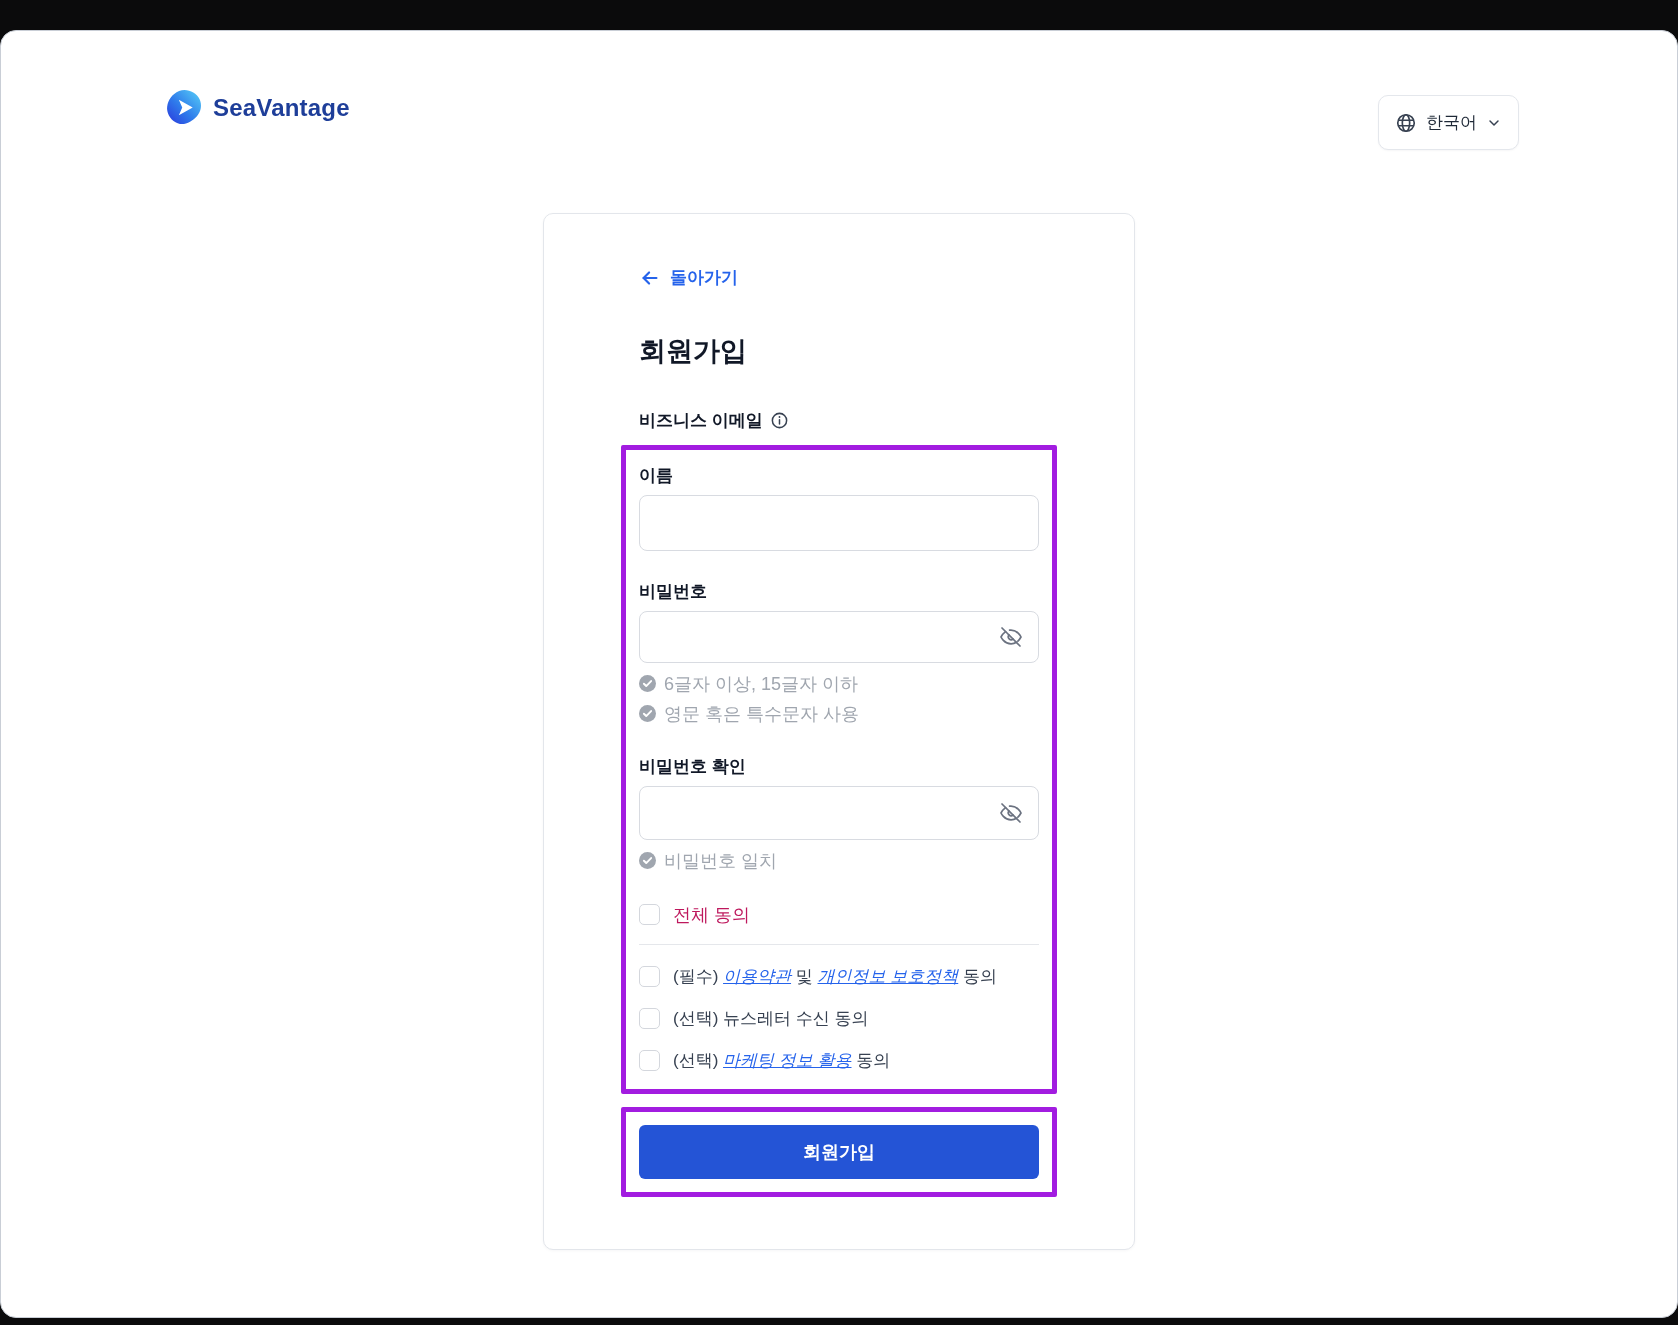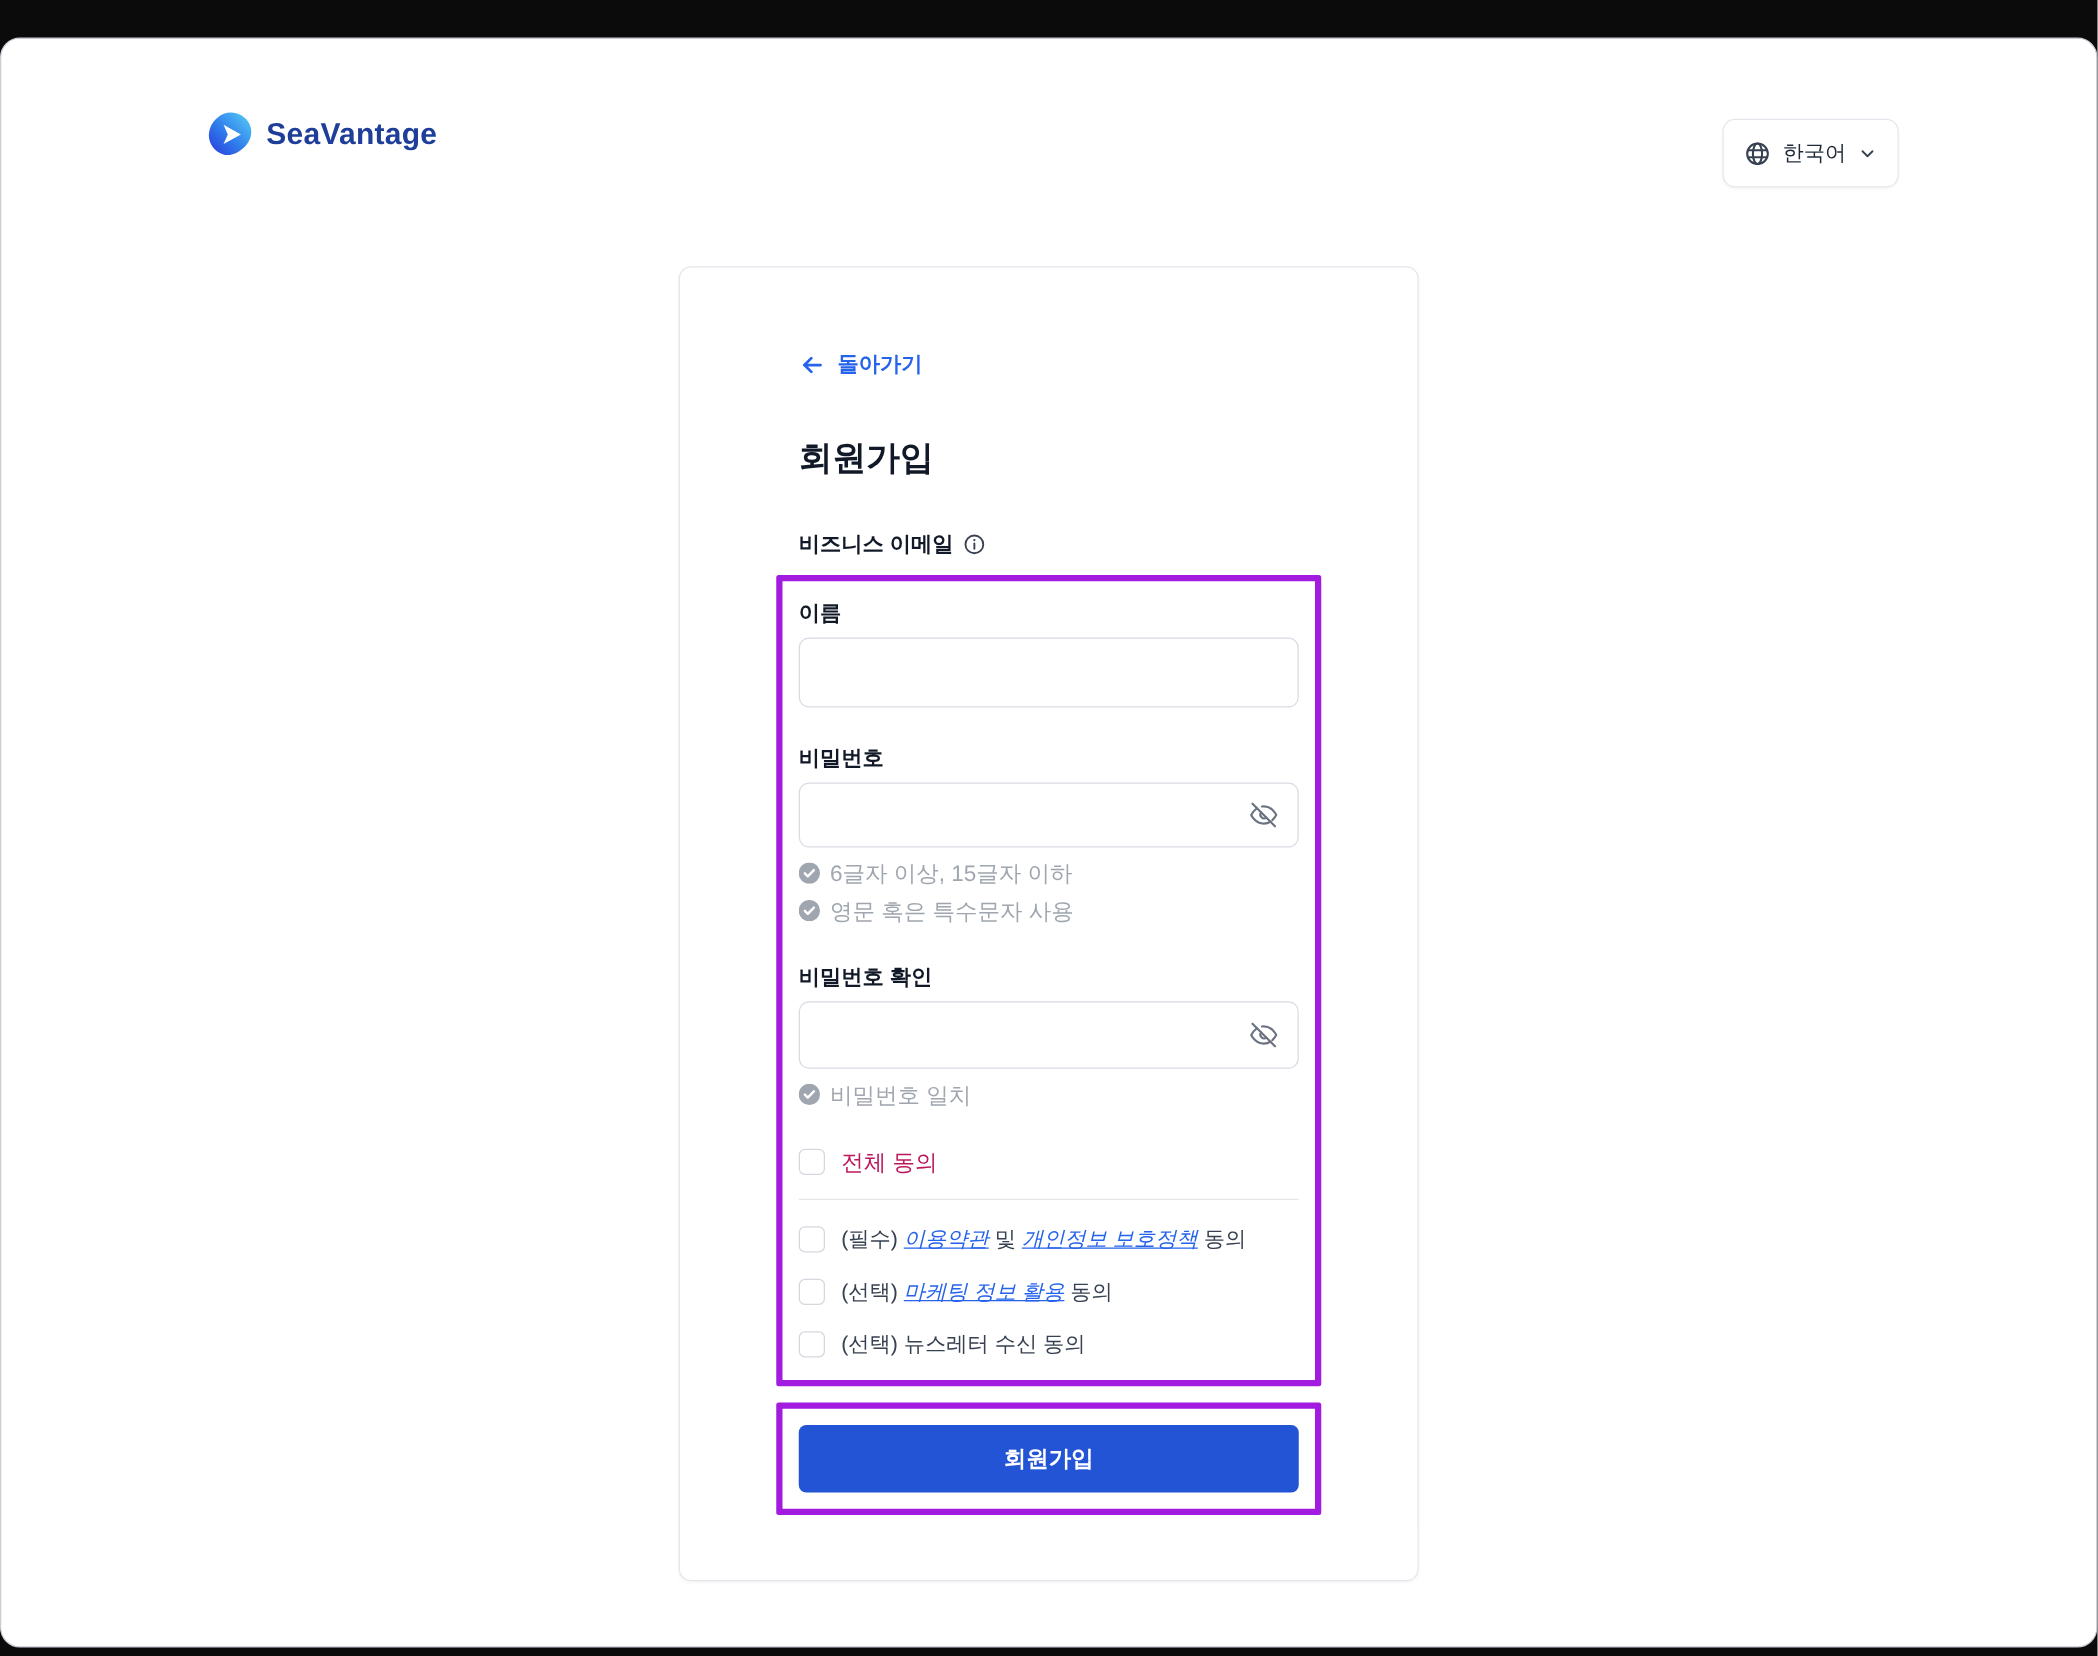--- a/index.html
+++ b/index.html
@@ -24,21 +24,21 @@
     background:#fff;border:1px solid #e4e7ec;border-radius:10px;
     box-sizing:border-box;padding:0 16px;cursor:pointer;
     box-shadow:0 1px 2px rgba(16,24,40,.04);
   }
   .lang-label{font-size:17px;color:#1f2937;}
   
   .card{
     position:absolute;left:50%;transform:translateX(-50%);top:182px;
     width:592px;box-sizing:border-box;
     background:#fff;border:1px solid #e3e6eb;border-radius:10px;
-    padding:66px 95px 52px;
+    padding:52px 95px 52px;
     box-shadow:0 1px 3px rgba(16,24,40,.04);
   }
   .back-link{display:inline-flex;align-items:center;gap:9px;color:#2563eb;cursor:pointer;}
   .back-link span{font-size:17px;font-weight:bold;}
   .title{margin:40px 0 0;font-size:27px;font-weight:bold;color:#111827;}
   .subtitle{margin:15px 0 0;font-size:17px;color:#4b5563;}
   .field-label{display:flex;align-items:center;gap:7px;font-size:17px;font-weight:bold;color:#111827;}
   .email-label{margin-top:40px;}
   .text-input{
     display:block;width:100%;box-sizing:border-box;height:55px;
@@ -228,28 +228,28 @@
       <label class="check-row agree-item">
         <span class="checkbox"></span>
         <span class="check-text">
           <span>(필수) </span><a class="inline-link">이용약관</a><span> 및 </span><a class="inline-link">개인정보 보호정책</a><span> 동의</span>
         </span>
       </label>
 
       <label class="check-row agree-item">
         <span class="checkbox"></span>
         <span class="check-text">
+          <span>(선택) 뉴스레터 수신 동의</span>
+        </span>
+      </label>
+
+      <label class="check-row agree-item">
+        <span class="checkbox"></span>
+        <span class="check-text">
           <span>(선택) </span><a class="inline-link">마케팅 정보 활용</a><span> 동의</span>
-        </span>
-      </label>
-
-      <label class="check-row agree-item">
-        <span class="checkbox"></span>
-        <span class="check-text">
-          <span>(선택) 뉴스레터 수신 동의</span>
         </span>
       </label>
 
     </div>
 
     
     <div class="anno anno-btn">
       <button class="submit-btn">회원가입</button>
     </div>
 

